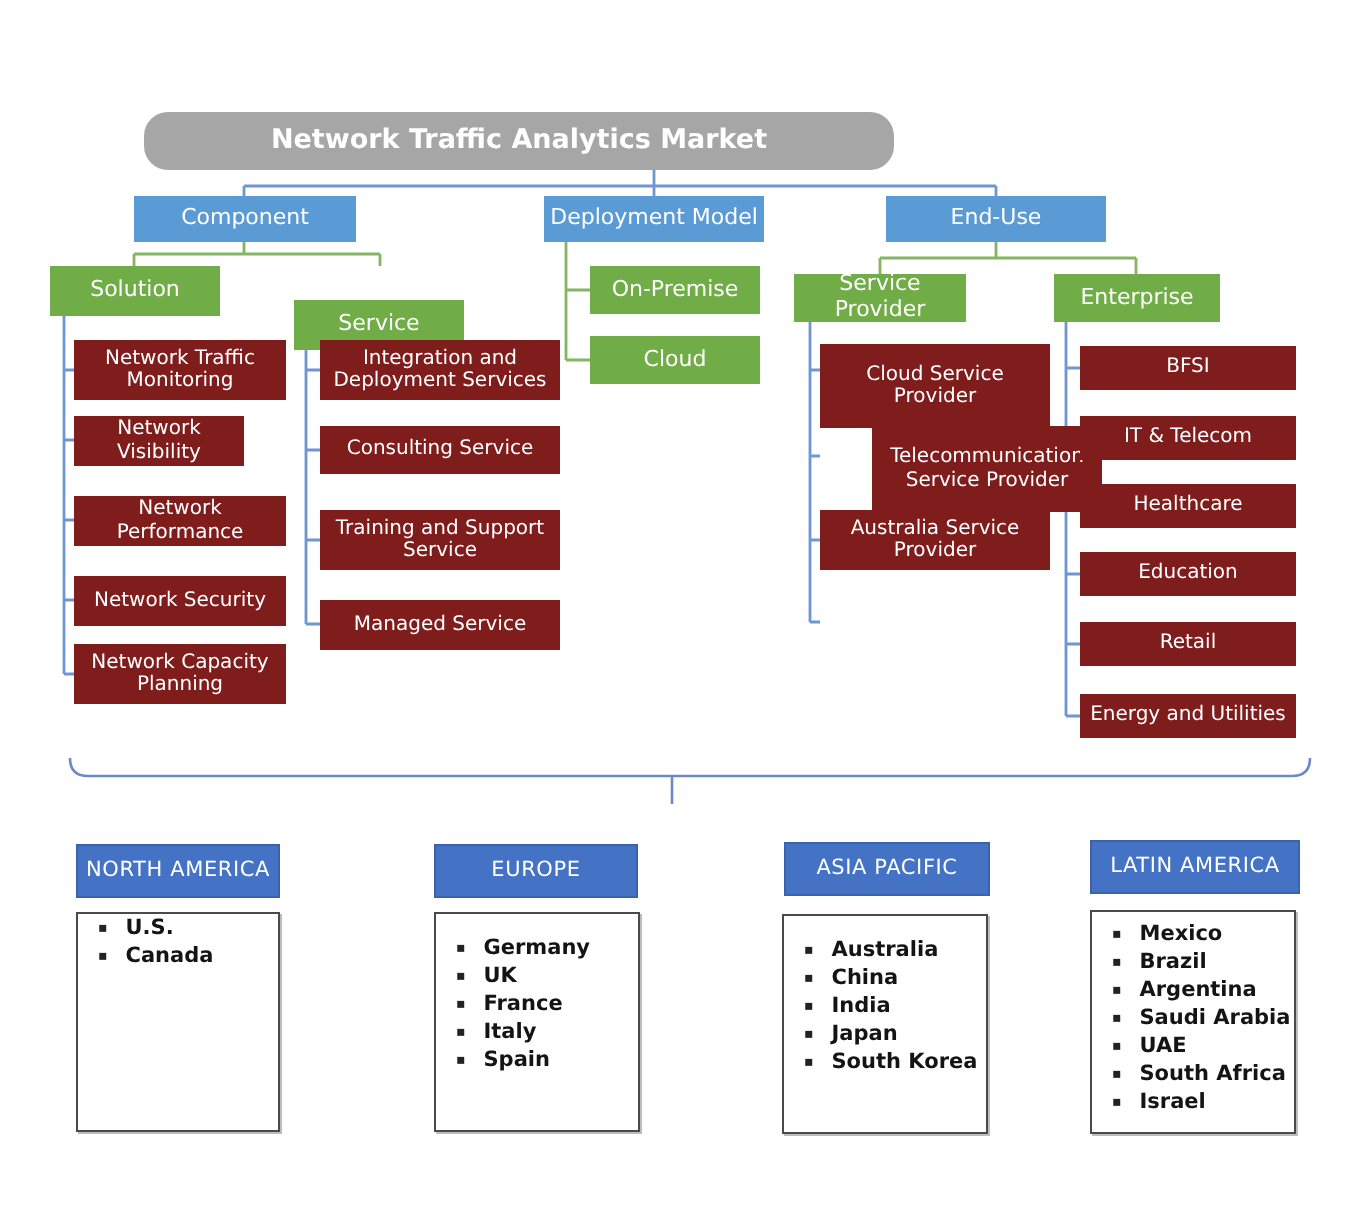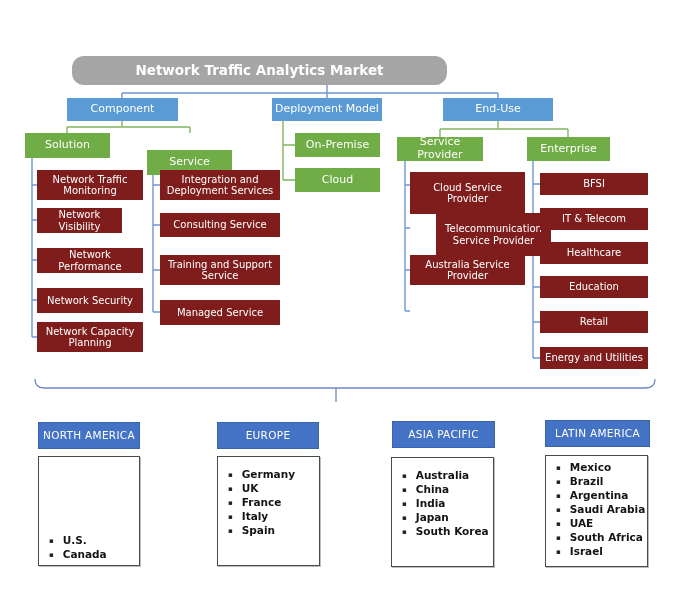--- a/index.html
+++ b/index.html
@@ -20,21 +20,21 @@
   .root{background:#a6a6a6;font-weight:bold;font-size:13.5px;}
   .lvl2{background:#5b9bd5;font-size:11px;}
   .green{background:#70ad47;font-size:11px;}
   .leaf{background:#7f1d1d;font-size:10px;padding:1px 2px;}
   .regionhead{background:#4472c4;border:1px solid #3a62ad;font-size:10.5px;letter-spacing:.3px;}
   .regionbox{
     position:absolute;background:#ffffff;border:1.5px solid #4a4a4a;
     box-sizing:border-box;display:flex;flex-direction:column;justify-content:flex-start;
     box-shadow:1px 1px 0 #bdbdbd;
   }
-  .regionbox.center{justify-content:flex-end;}
+  .regionbox.center{justify-content:flex-start;}
   .regionbox ul{list-style:none;margin:0;padding:10px 4px 4px 10px;}
   .regionbox.center ul{padding-top:0;}
   .regionbox.tight ul{padding-top:4px;}
   .regionbox li{
     font-size:10.5px;font-weight:bold;color:#141414;
     padding:1px 0;white-space:nowrap;
   }
   .regionbox li::before{content:"▪";font-size:7px;color:#222;margin-right:9px;position:relative;top:-1px;}
   svg.lines{position:absolute;left:0;top:0;pointer-events:none;}
 </style>

